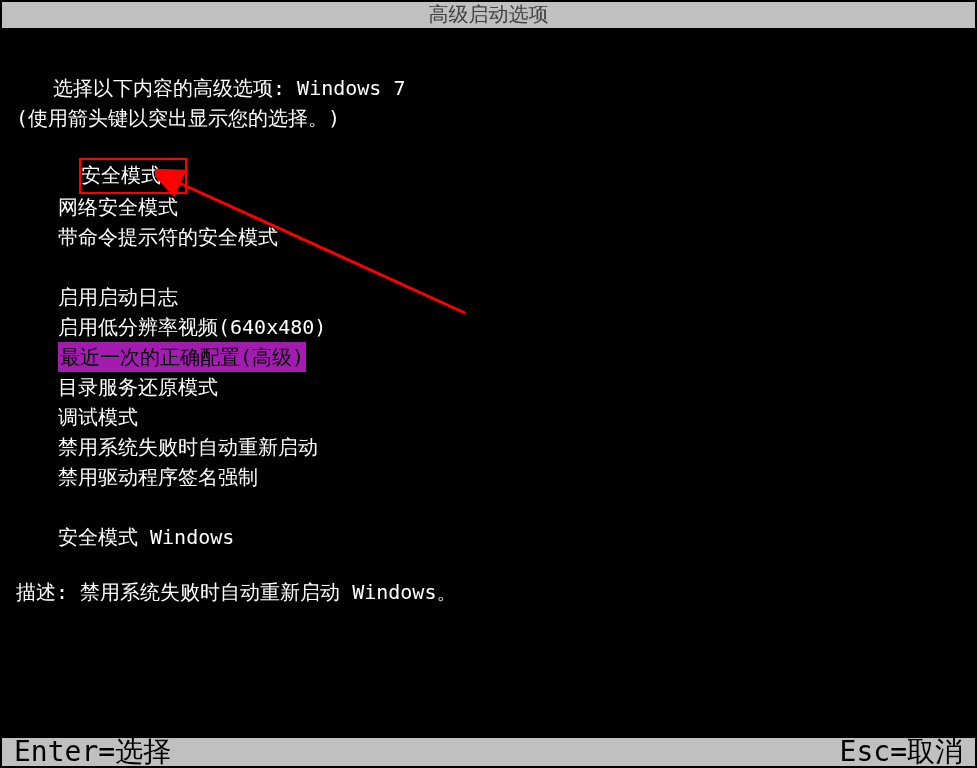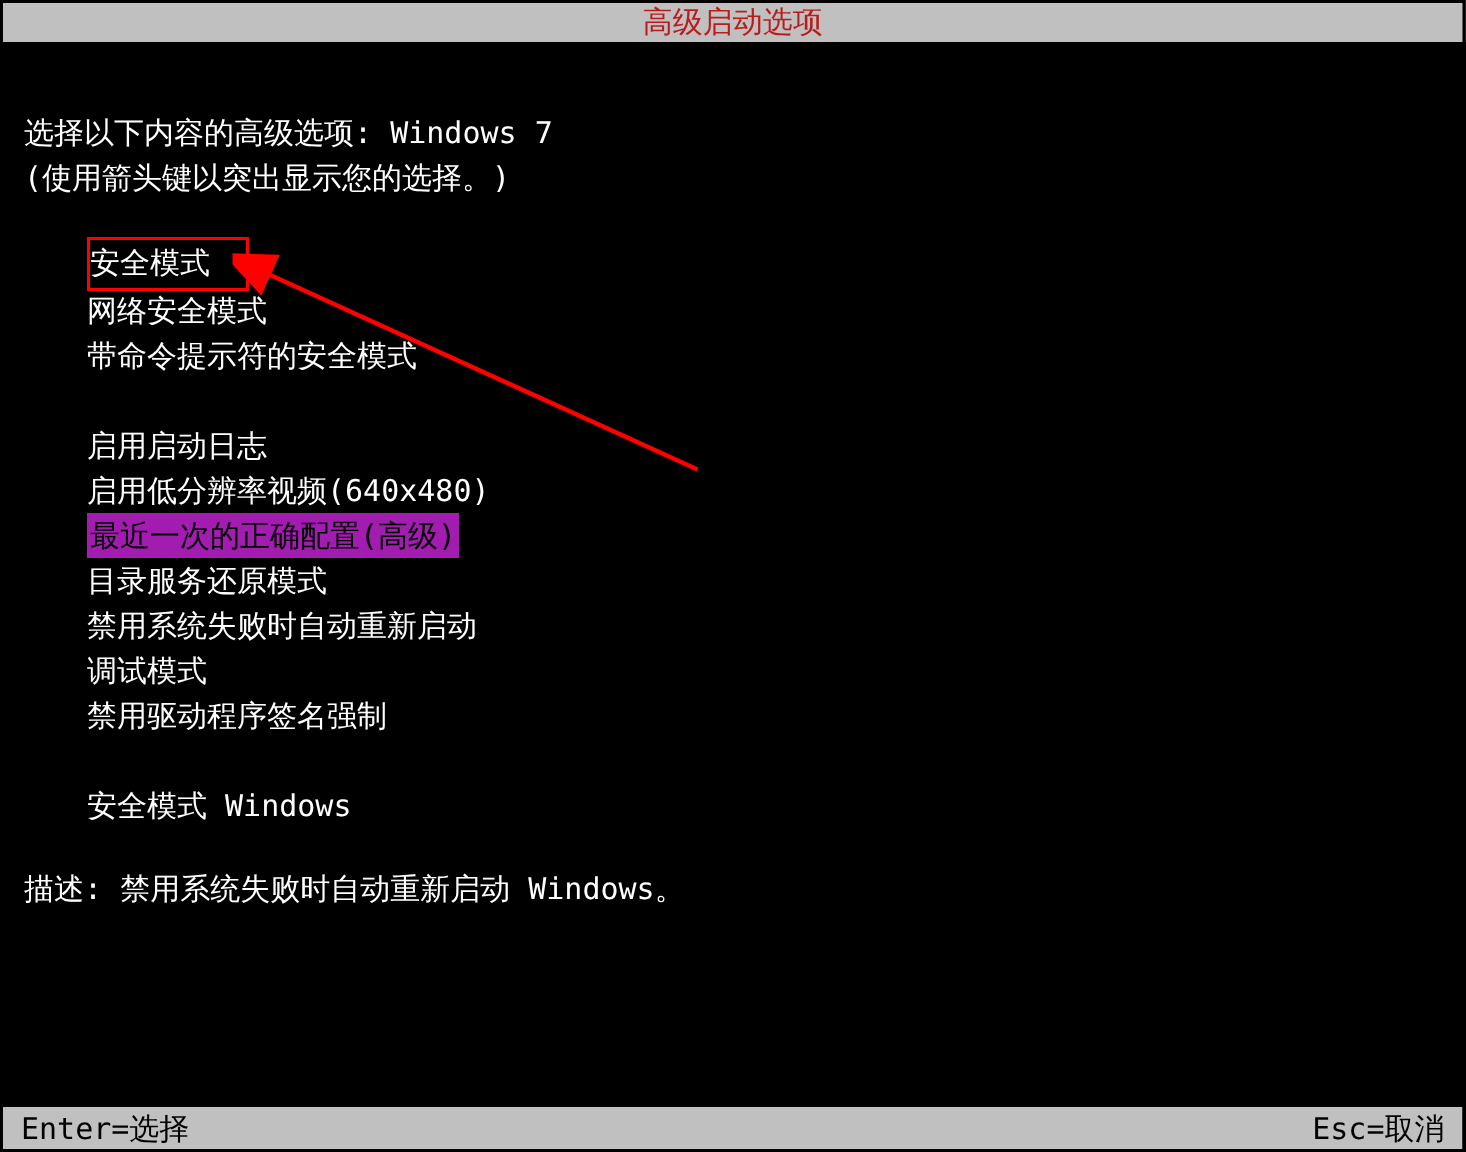--- a/index.html
+++ b/index.html
@@ -12,50 +12,52 @@
       color: #fff;
       font-family: "SimSun", "Microsoft YaHei", monospace;
       font-size: 20px;
       width: 977px;
       height: 768px;
       position: relative;
       overflow: hidden;
     }
     .title-bar {
       background: #c0c0c0;
-      color: #b91c1c;
+      color: #404040;
       text-align: center;
       padding: 2px 0;
       font-size: 20px;
       height: 28px;
       line-height: 24px;
     }
     .content {
       padding: 45px 16px 0 16px;
       line-height: 30px;
     }
     .prompt-line {
       margin-bottom: 0;
+      margin-left: 37px;
     }
     .hint-line {
       margin-bottom: 25px;
     }
     .menu {
       padding-left: 42px;
     }
     .menu-item {
       display: block;
       line-height: 30px;
       white-space: nowrap;
     }
     .menu-item.highlighted-box {
       display: inline-block;
       border: 2px solid #ff0000;
       padding: 0 24px 2px 0;
       margin-bottom: -2px;
+      margin-left: 21px;
     }
     .menu-item.selected {
       background: #a21caf;
       color: #000;
       display: inline-block;
       padding: 0 2px;
     }
     .menu-spacer {
       height: 30px;
     }
@@ -67,21 +69,21 @@
       bottom: 2px;
       left: 2px;
       right: 2px;
       background: #c0c0c0;
       color: #000;
       height: 28px;
       display: flex;
       justify-content: space-between;
       align-items: center;
       padding: 0 12px;
-      font-size: 20px;
+      font-size: 28px;
     }
     .annotation-arrow {
       position: absolute;
       top: 163px;
       left: 155px;
       pointer-events: none;
     }
     .border-frame {
       position: absolute;
       top: 0;
@@ -124,24 +126,24 @@
     <div>
       <span class="menu-item">启用低分辨率视频(640x480)</span>
     </div>
     <div>
       <span class="menu-item selected">最近一次的正确配置(高级)</span>
     </div>
     <div>
       <span class="menu-item">目录服务还原模式</span>
     </div>
     <div>
-      <span class="menu-item">禁用系统失败时自动重新启动</span>
+      <span class="menu-item">调试模式</span>
     </div>
     <div>
-      <span class="menu-item">调试模式</span>
+      <span class="menu-item">禁用系统失败时自动重新启动</span>
     </div>
     <div>
       <span class="menu-item">禁用驱动程序签名强制</span>
     </div>
 
     <div class="menu-spacer"></div>
 
     <div>
       <span class="menu-item">安全模式 Windows</span>
     </div>

